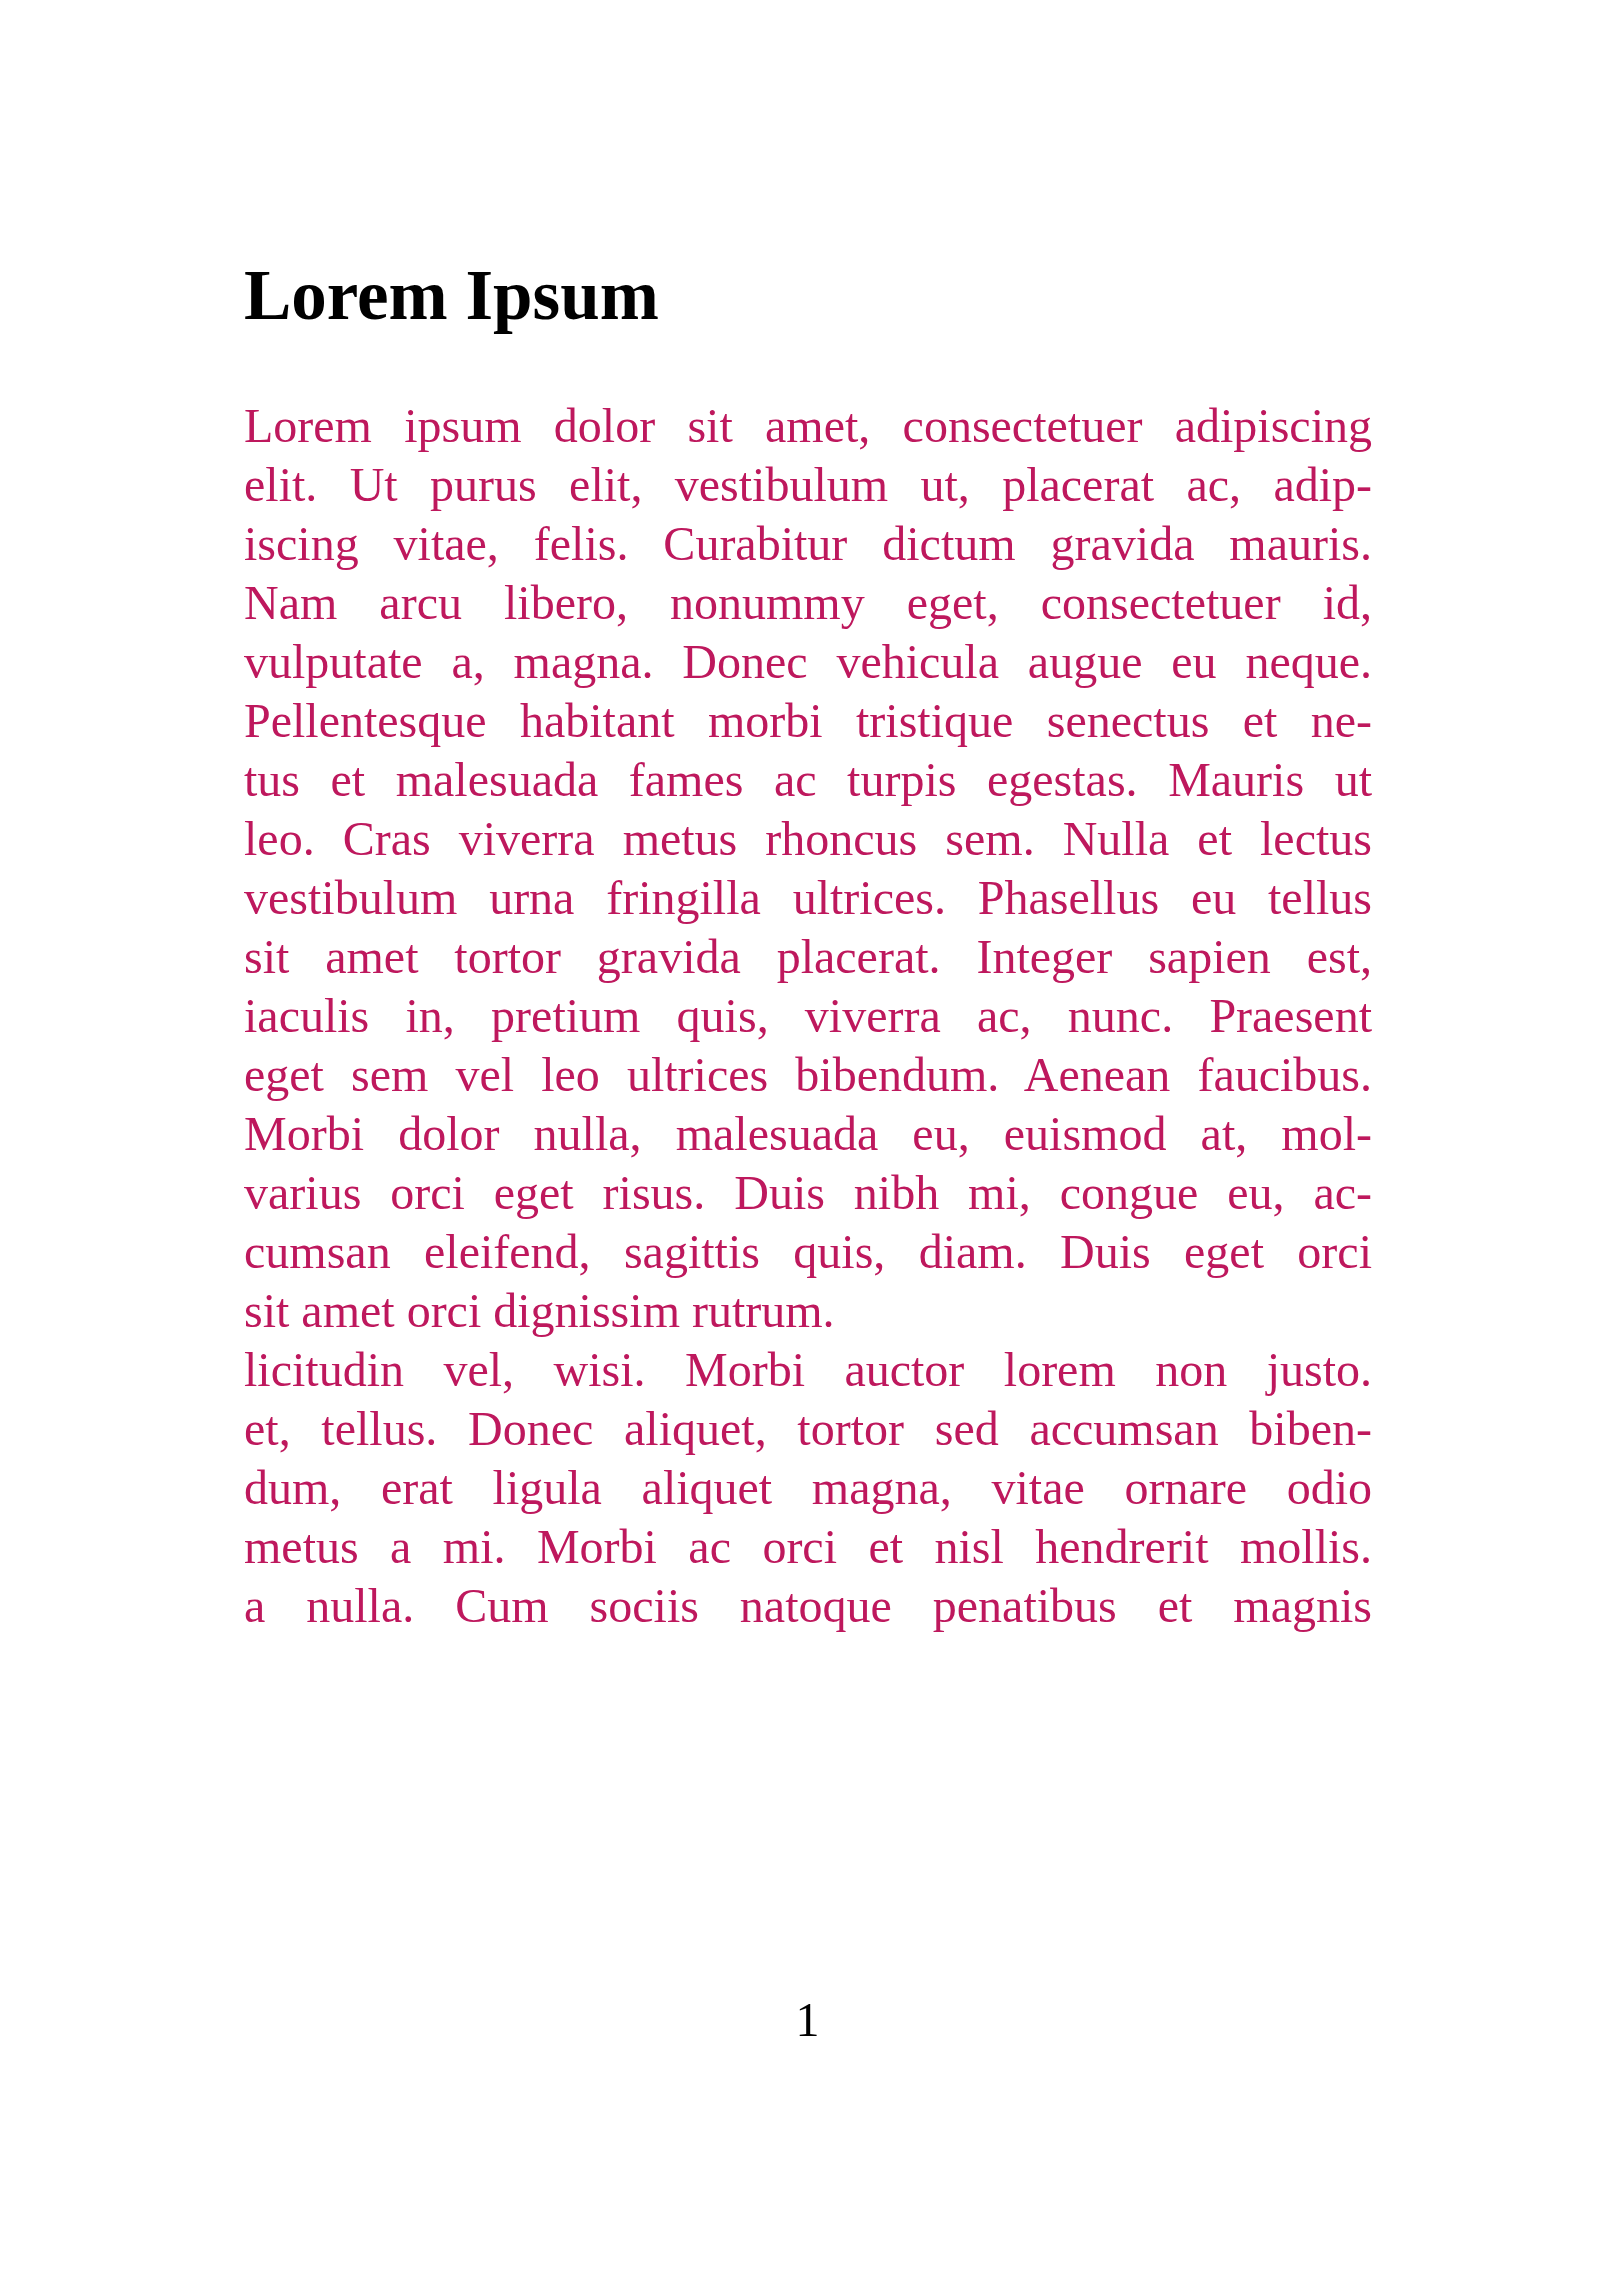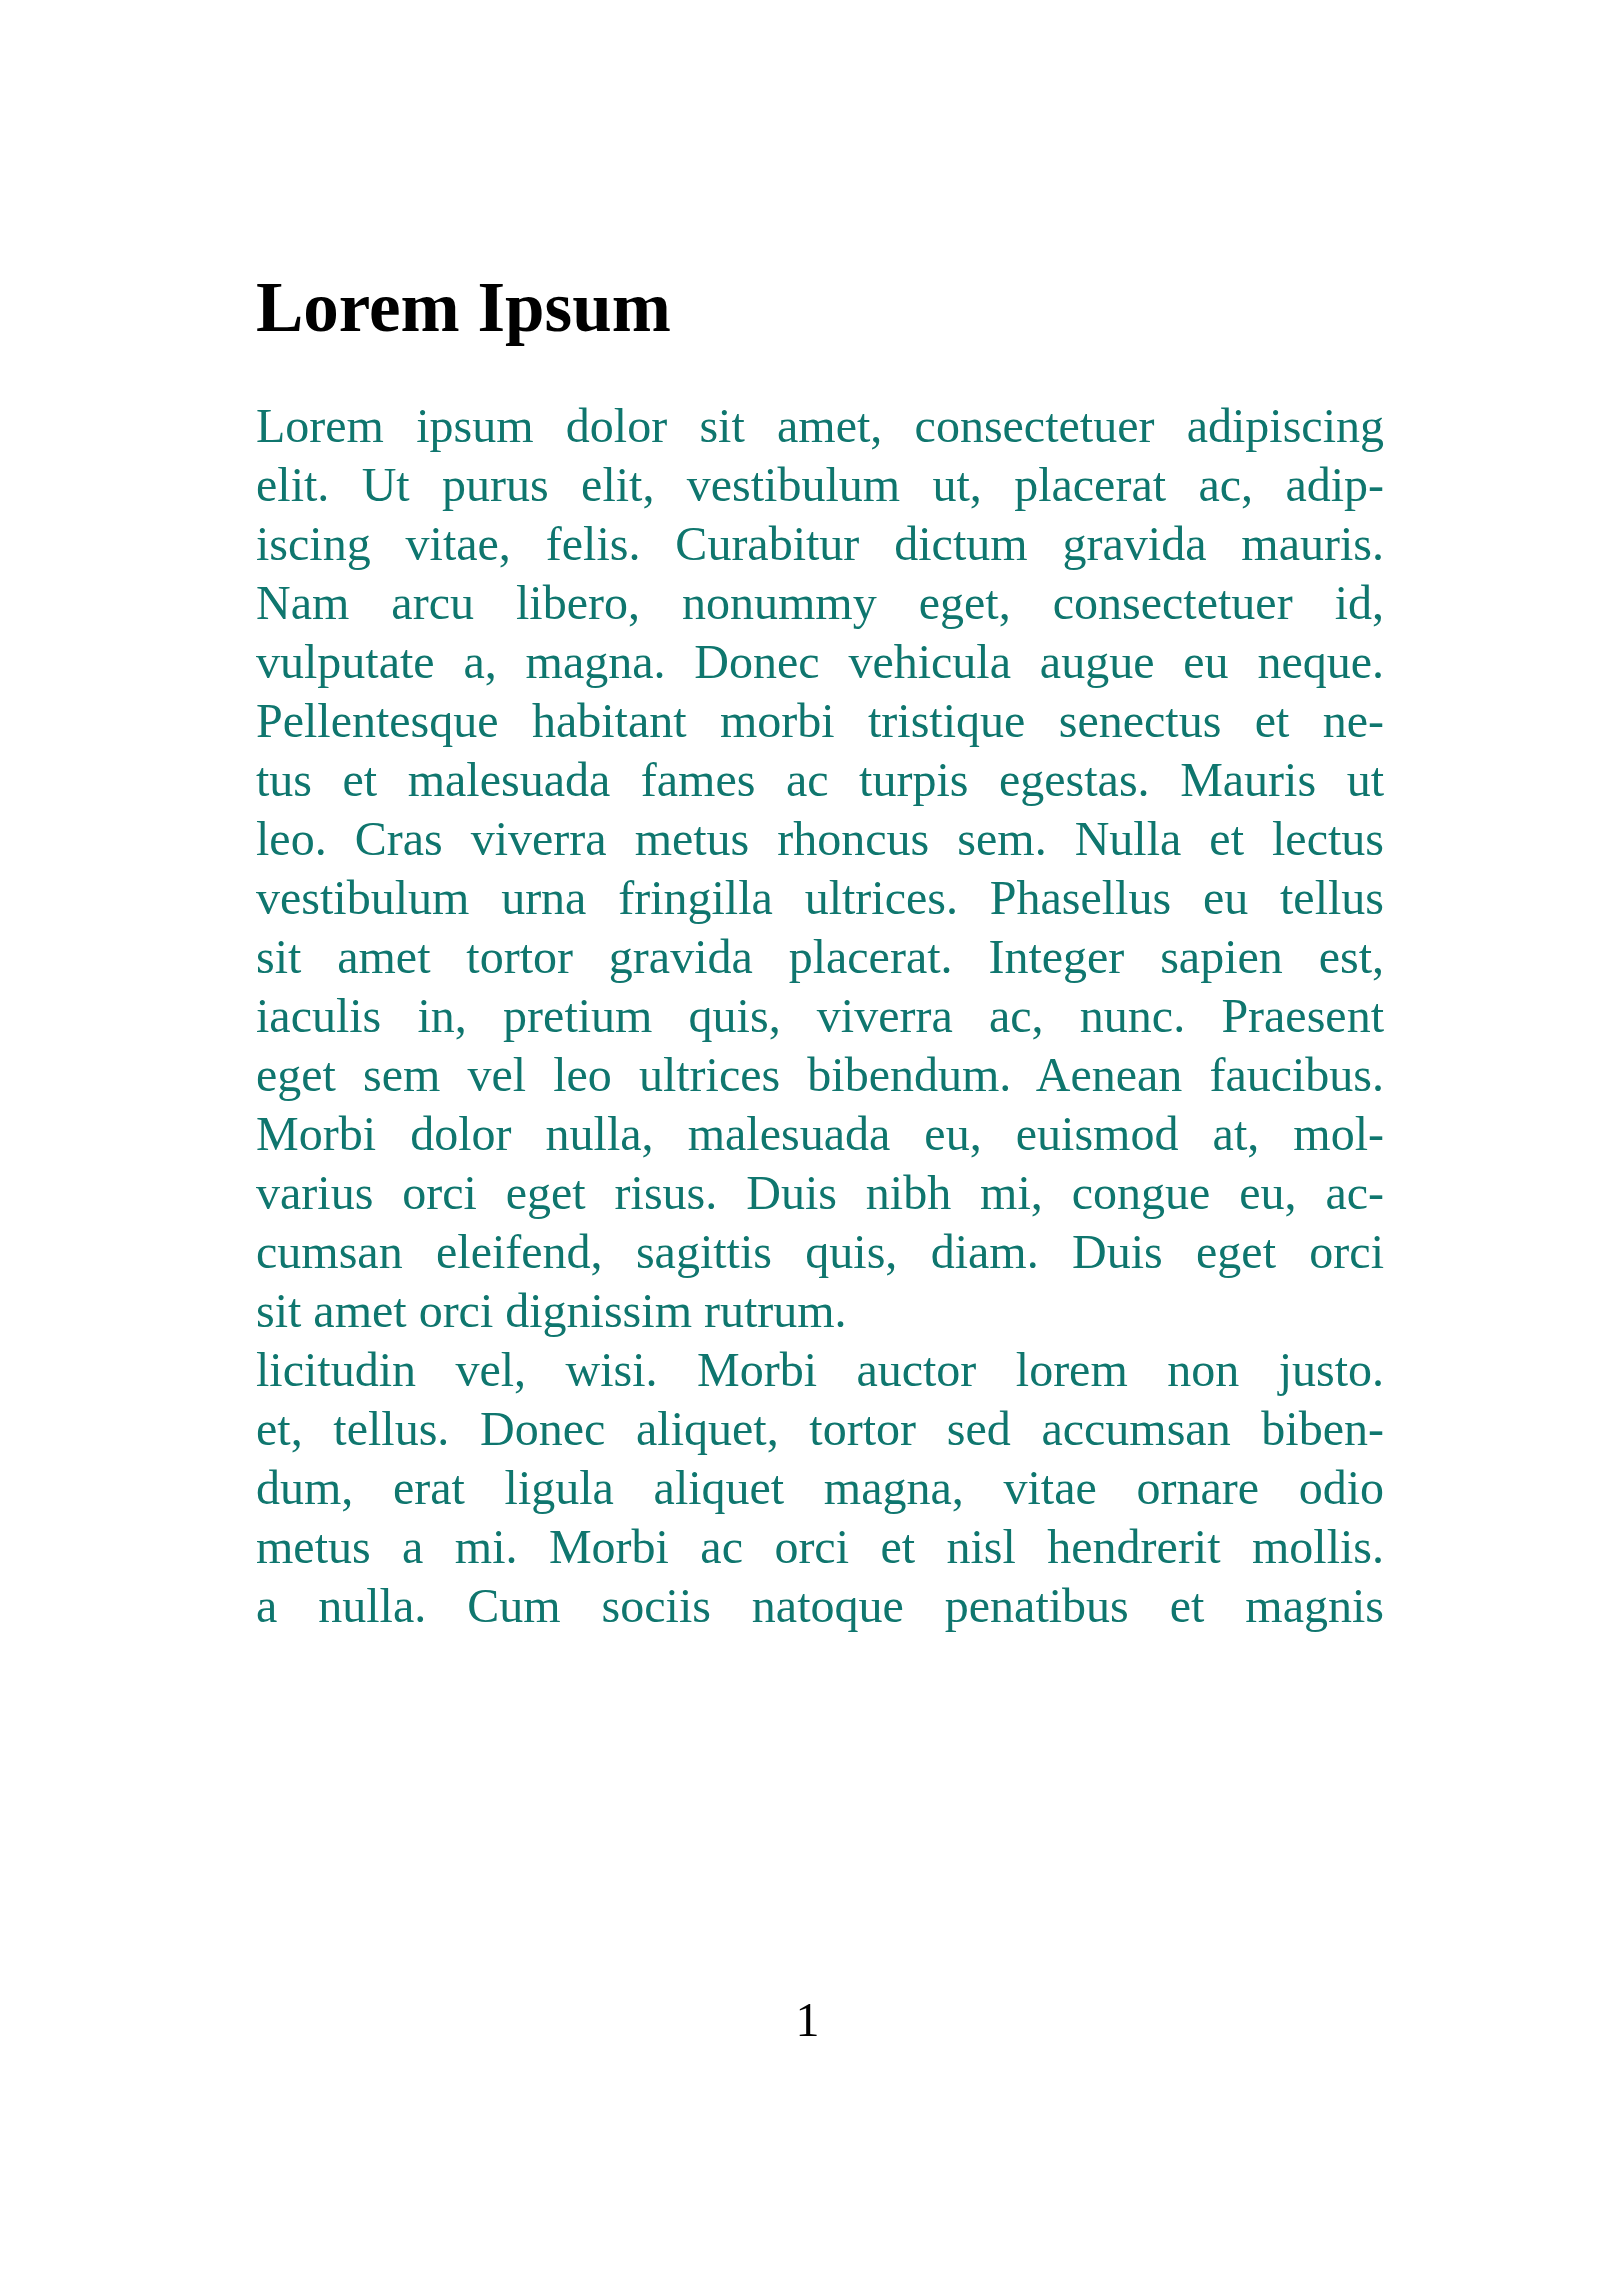--- a/index.html
+++ b/index.html
@@ -17,34 +17,33 @@
   }
   .page {
     position: absolute;
     inset: 0;
     background: #ffffff;
   }
   .title {
     position: absolute;
     left: 244px;
     top: 259px;
-    margin: 12px;
+    margin: 0;
     font-size: 71px;
     line-height: 72px;
     font-weight: 700;
     color: #000000;
   }
   .textblock {
     position: absolute;
     left: 244px;
     top: 396px;
     width: 1128px;
     font-size: 48px;
-    color: #0f766e;
-    margin-left: 12px;
+    color: #be185d;
   }
   .line {
     margin: 0;
     padding: 0;
     height: 59px;
     line-height: 59px;
     white-space: normal;
   }
   .j {
     text-align: justify;

